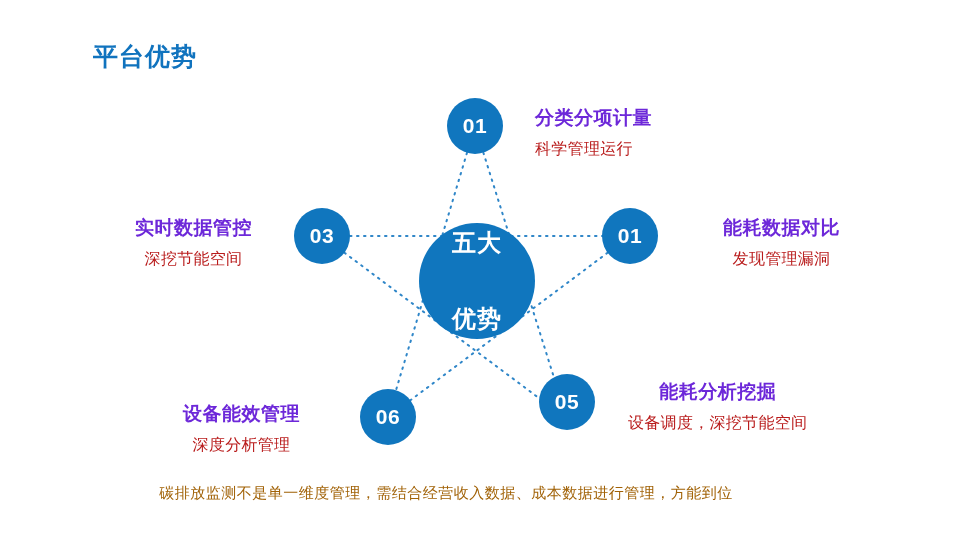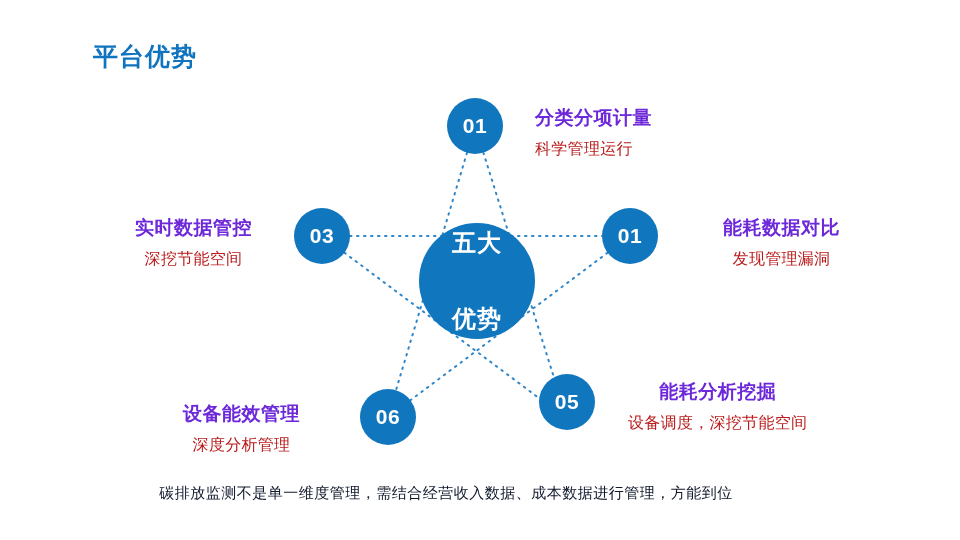--- a/index.html
+++ b/index.html
@@ -114,21 +114,21 @@
 
   
   #footer-caption {
     position: absolute;
     left: 0;
     right: 0;
     top: 484px;
     text-align: center;
     font-family: "DejaVu Serif", "Liberation Serif", serif;
     font-size: 15px;
-    color: #0f172a;
+    color: #a16207;
     letter-spacing: 0.5px;
     white-space: nowrap;
   }
 </style>
 </head>
 <body>
 
 <div id="slide">
 
   <div id="page-title">平台优势</div>

